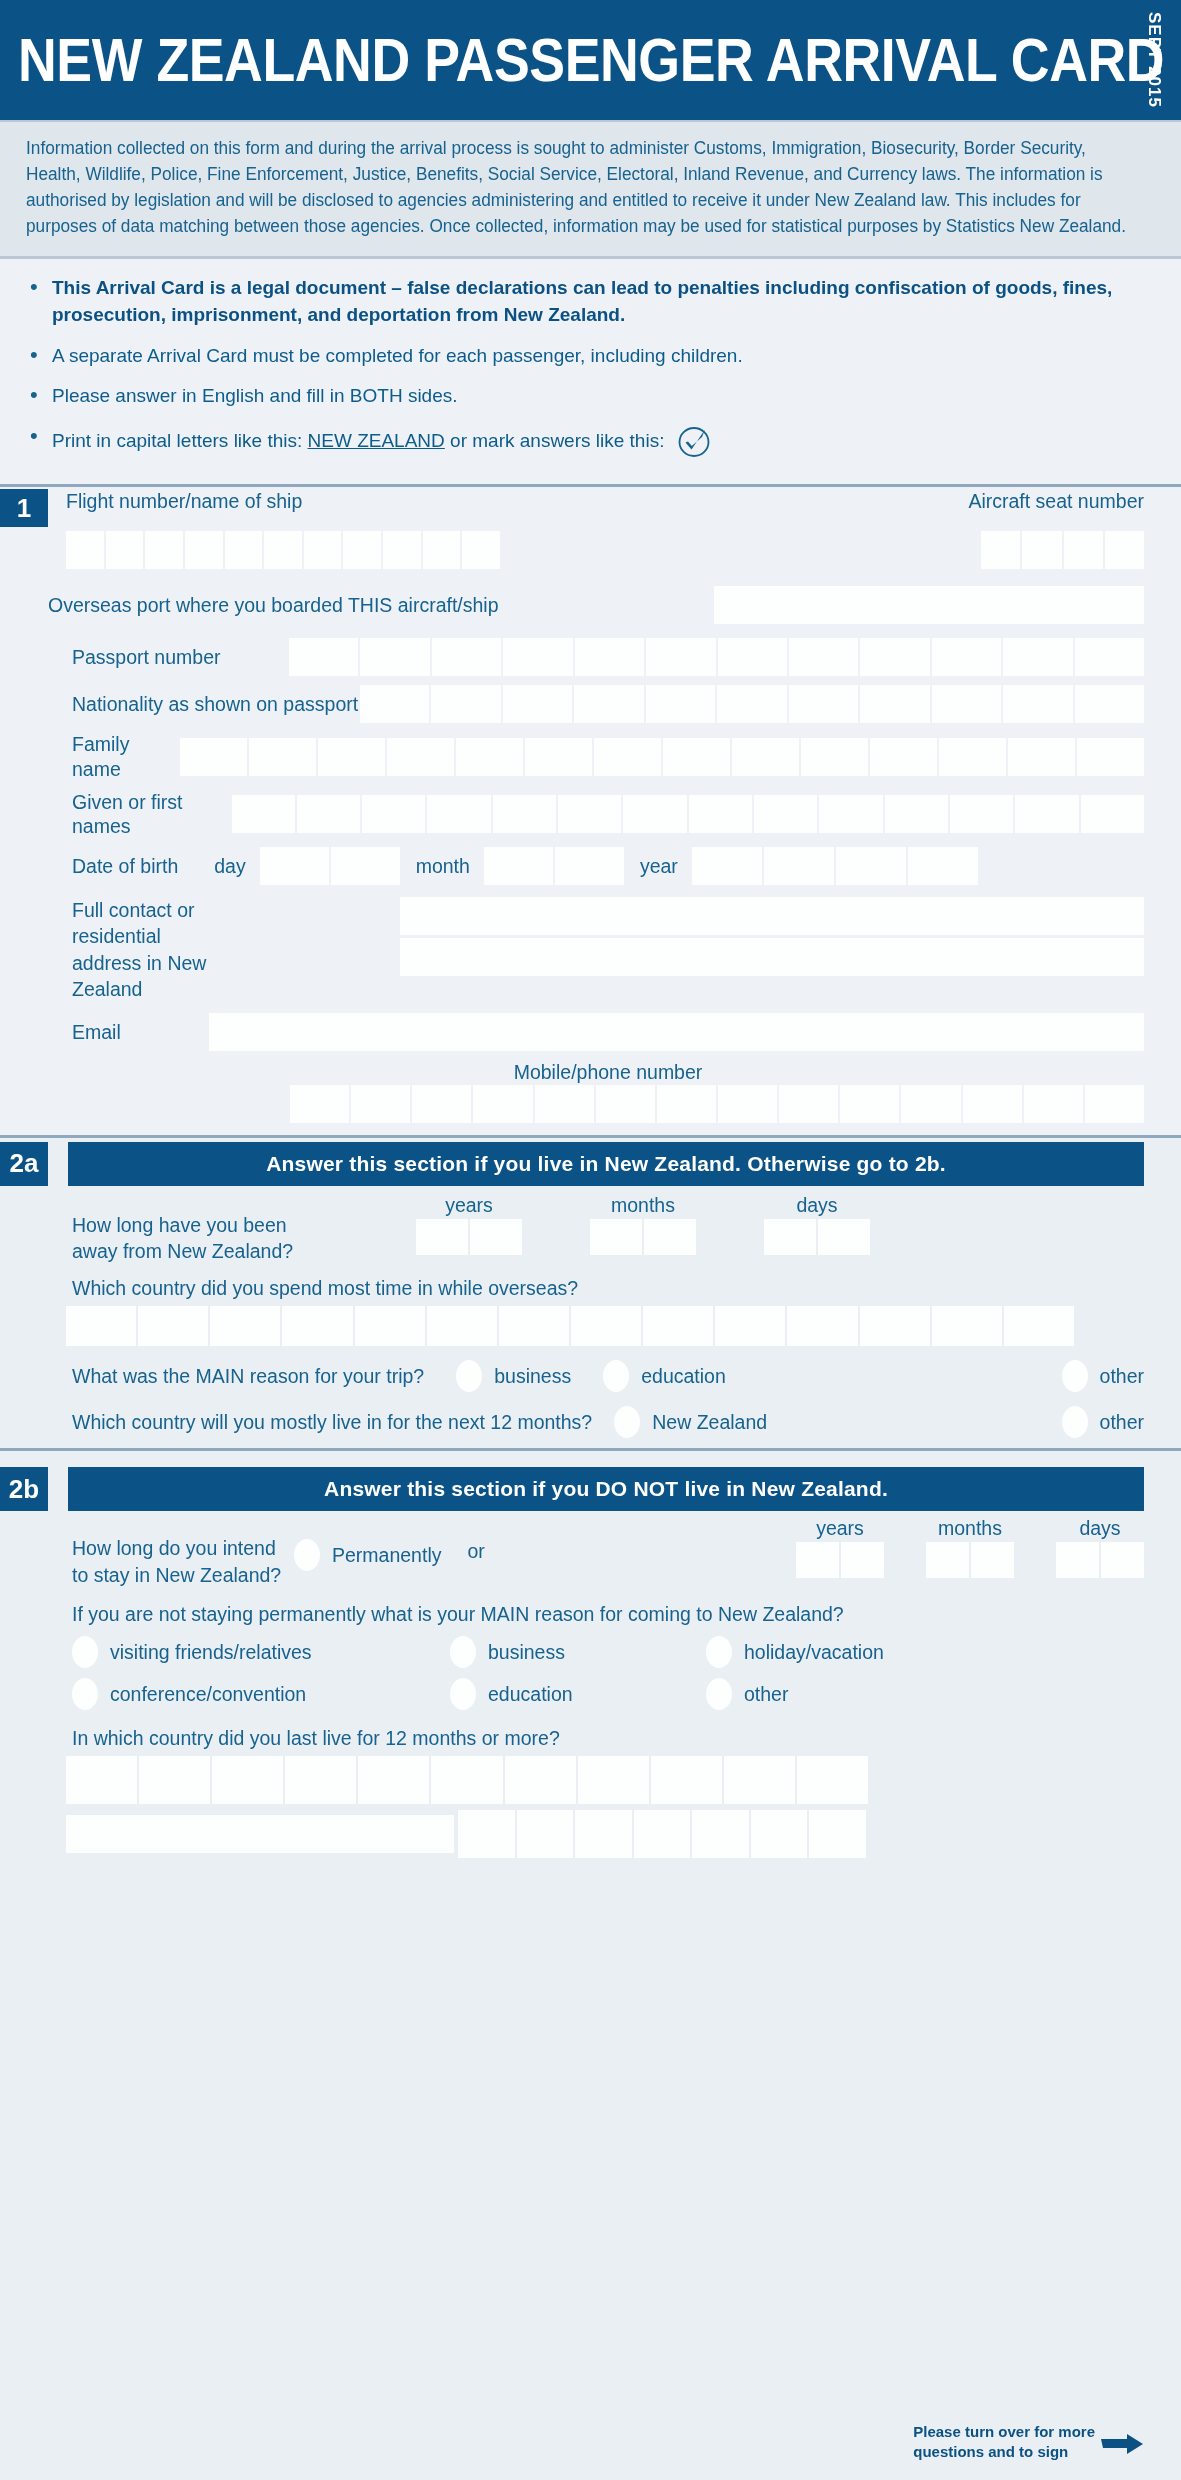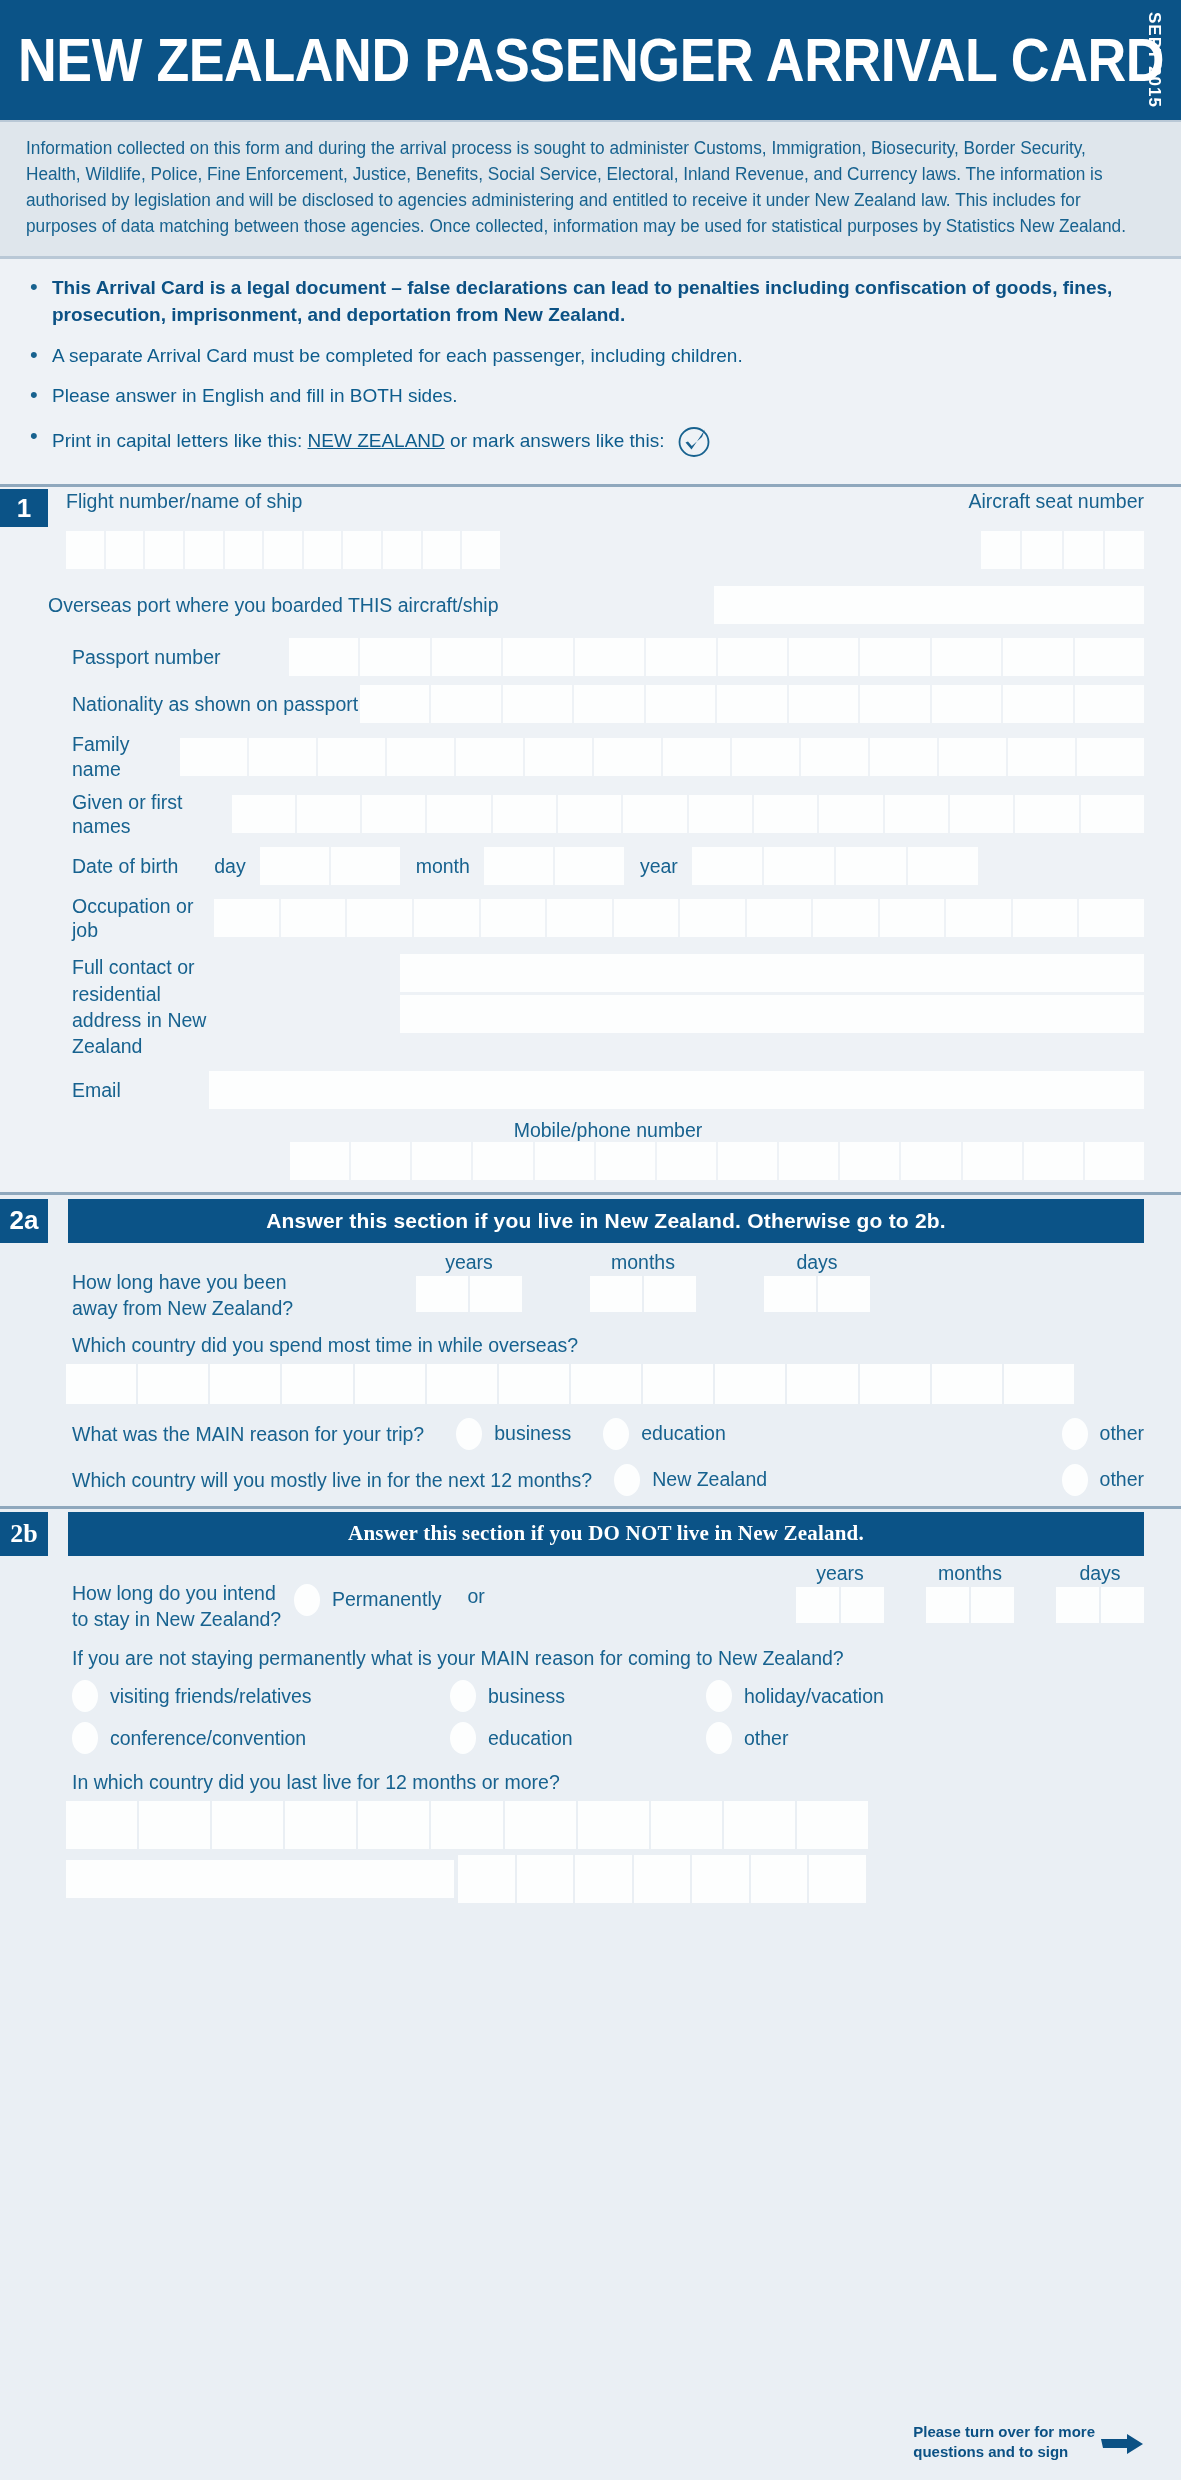--- a/index.html
+++ b/index.html
@@ -423,39 +423,20 @@
       <div class="row-label" style="margin-left:16px;">year</div>
       <div class="boxes" id="dob-year-boxes" style="width:286px; margin-left:14px;">
           <div class="box" style="height: 38px;"></div>
           <div class="box" style="height: 38px;"></div>
           <div class="box" style="height: 38px;"></div>
           <div class="box" style="height: 38px;"></div>
         </div>
     </div>
 
 
-    <div class="row" style="padding-left:72px; margin-top:9px;">
-      <div class="row-label">Occupation or job</div>
-      <div class="boxes ml-auto" id="occ-boxes" style="width:998px;">
-          <div class="box" style="height: 38px;"></div>
-          <div class="box" style="height: 38px;"></div>
-          <div class="box" style="height: 38px;"></div>
-          <div class="box" style="height: 38px;"></div>
-          <div class="box" style="height: 38px;"></div>
-          <div class="box" style="height: 38px;"></div>
-          <div class="box" style="height: 38px;"></div>
-          <div class="box" style="height: 38px;"></div>
-          <div class="box" style="height: 38px;"></div>
-          <div class="box" style="height: 38px;"></div>
-          <div class="box" style="height: 38px;"></div>
-          <div class="box" style="height: 38px;"></div>
-          <div class="box" style="height: 38px;"></div>
-          <div class="box" style="height: 38px;"></div>
-        </div>
-    </div>
 
     <div class="row" style="padding-left:72px; margin-top:12px; align-items:flex-start;">
       <div class="row-label" style="width:200px; line-height:1.35;">
         <span>Full contact or residential</span><br>
         <span>address in New Zealand</span>
       </div>
       <div class="ml-auto" style="display:flex; flex-direction:column; gap:3px; width:744px;">
         <div class="wide-box" style="height:38px;"></div>
         <div class="wide-box" style="height:38px;"></div>
       </div>
@@ -568,21 +549,21 @@
         <span class="opt-label">New Zealand</span>
       </div>
       <div class="opt ml-auto">
         <span class="oval"></span>
         <span class="opt-label">other</span>
       </div>
     </div>
   </div>
 
   <div style="border-top:3px solid #8fa8bd;">
-    <div class="sec-bar" style="margin-top:3px;font-family:Liberation Serif, serif;">
+    <div class="sec-bar" style="margin-top:16px;">
       <div class="sec-num tall">2b</div>
       <div class="sec-title-bar">Answer this section if you DO NOT live in New Zealand.</div>
     </div>
 
     <div class="row" style="padding-left:72px; margin-top:6px; align-items:flex-start;">
       <div class="row-label" style="width:212px; line-height:1.35; padding-top:18px;">
         <span>How long do you intend</span><br>
         <span>to stay in New Zealand?</span>
       </div>
       <div class="opt" style="margin-left:10px; padding-top:22px;">

